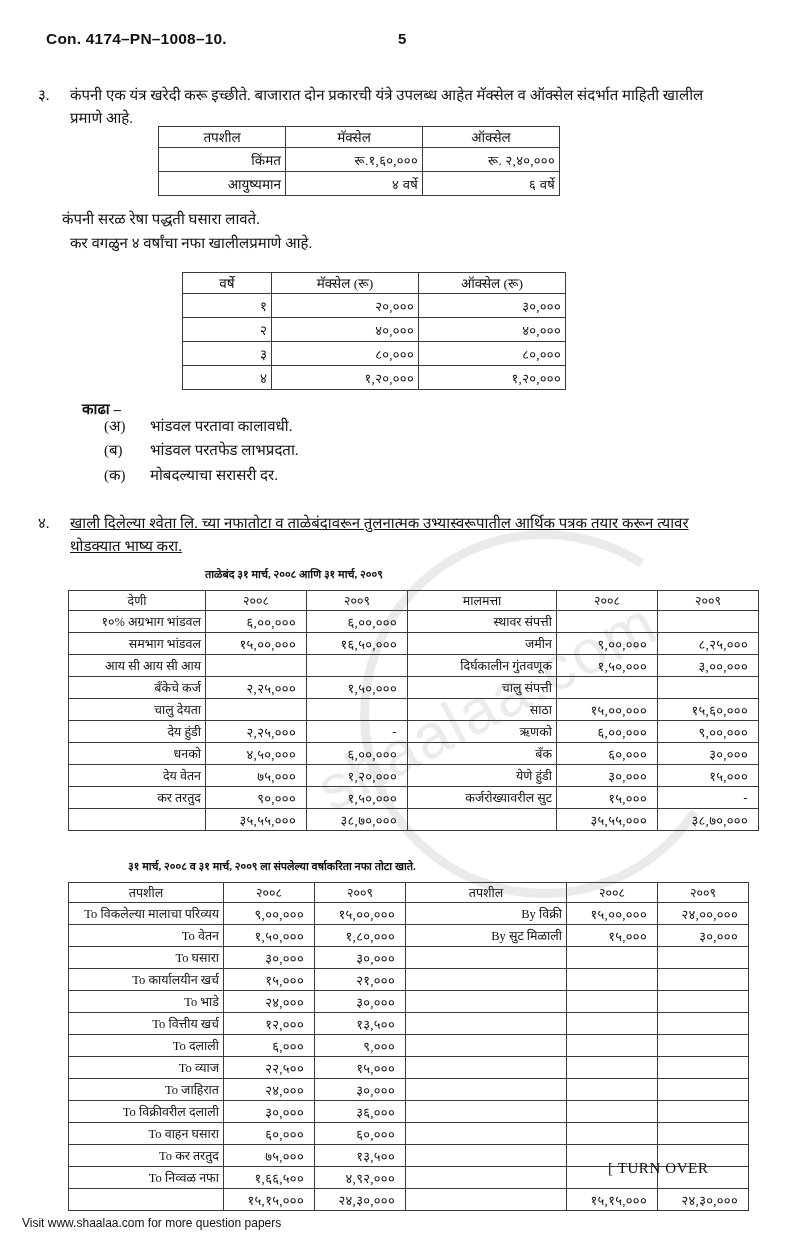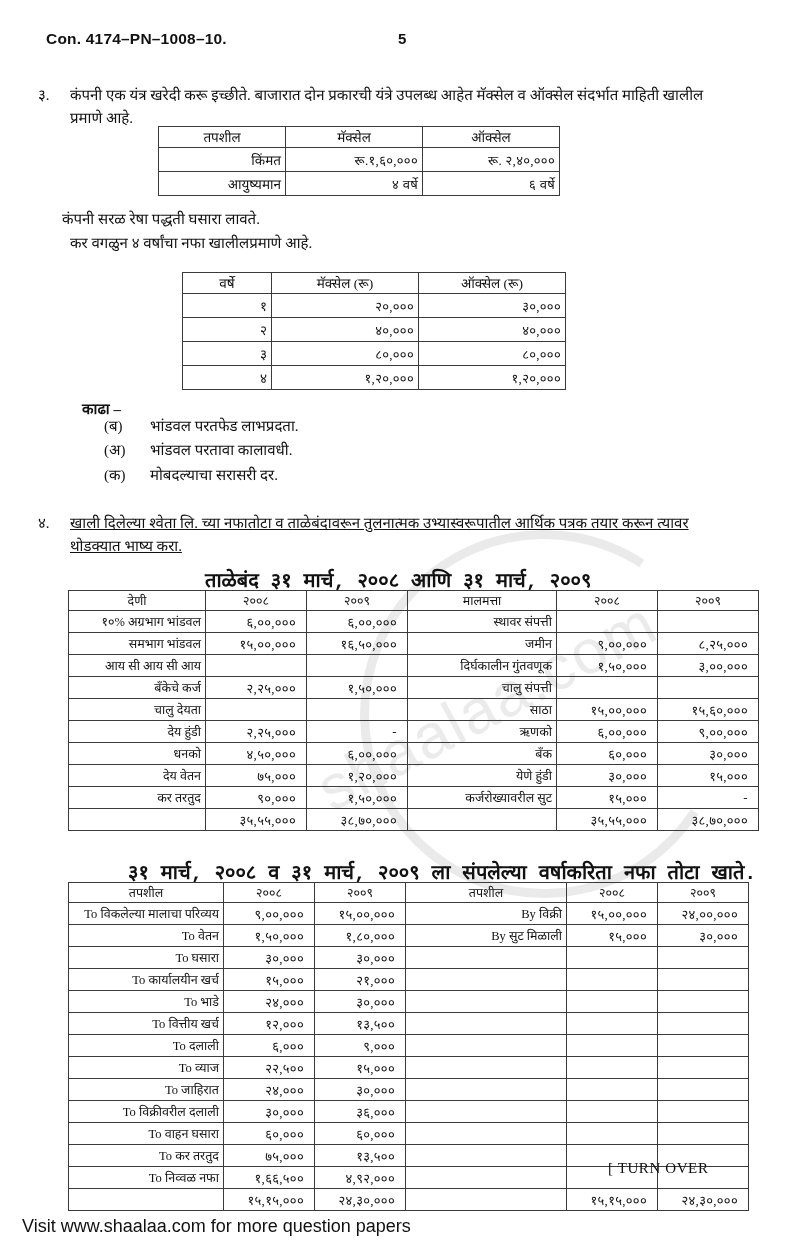--- a/index.html
+++ b/index.html
@@ -130,23 +130,23 @@
   #tbl-pl { left: 68px; top: 882px; font-size: 12.5px; }
   #tbl-pl td { height: 19px; }
   #tbl-pl .w-lab  { width: 146px; }
   #tbl-pl .w-numL { width: 82px; }
   #tbl-pl .w-lab2 { width: 152px; }
   #tbl-pl .w-numR { width: 82px; }
 
   
   .tbl-caption {
     position: absolute;
-    font-size: 20px;
+    font-size: 11px;
     font-weight: bold;
-    font-family: Liberation Mono, monospace;
+    font-family: Liberation Serif, serif;
     white-space: nowrap;
   }
   #cap-bs { left: 205px; top: 566px; }
   #cap-pl { left: 128px; top: 858px; }
 
   
   .sublist { position: absolute; left: 104px; top: 414px; font-size: 15px; line-height: 1.62; }
   .sublist .row { display: block; white-space: nowrap; }
   .sublist .mark { display: inline-block; width: 46px; }
 
@@ -155,21 +155,21 @@
     position: absolute;
     left: 608px; top: 1160px;
     font-family: Liberation Serif, serif;
     font-size: 15px;
     letter-spacing: 0.6px;
   }
   #visit {
     position: absolute;
     left: 22px; top: 1216px;
     font-family: "Liberation Sans", sans-serif;
-    font-size: 18px;
+    font-size: 12px;
   }
 </style>
 </head>
 <body>
 
 <div id="watermark">
   <div class="wm-ring"></div>
   <div class="wm-text">shaalaa.com</div>
 </div>
 
@@ -232,24 +232,24 @@
       <td class="c">४</td>
       <td class="c num">१,२०,०००</td>
       <td class="c num">१,२०,०००</td>
     </tr>
   </tbody>
     </table>
 
   <div class="qtext" style="left:82px; top:398px; font-weight:bold;">काढा –</div>
   <div class="sublist">
     <span class="row">
-      <span class="mark">(ब)</span><span>भांडवल परतफेड लाभप्रदता.</span>
+      <span class="mark">(अ)</span><span>भांडवल परतावा कालावधी.</span>
     </span>
     <span class="row">
-      <span class="mark">(अ)</span><span>भांडवल परतावा कालावधी.</span>
+      <span class="mark">(ब)</span><span>भांडवल परतफेड लाभप्रदता.</span>
     </span>
     <span class="row">
       <span class="mark">(क)</span><span>मोबदल्याचा सरासरी दर.</span>
     </span>
   </div>
 
   <div class="qnum" style="left:38px; top:512px;">४.</div>
   <div class="qtext" style="left:70px; top:512px; width:668px;text-decoration:underline;">खाली दिलेल्या श्वेता लि. च्या नफातोटा व ताळेबंदावरून तुलनात्मक उभ्यास्वरूपातील आर्थिक पत्रक तयार करून त्यावर थोडक्यात भाष्य करा.</div>
 
   <div class="tbl-caption" id="cap-bs">ताळेबंद ३१ मार्च, २००८ आणि ३१ मार्च, २००९</div>

